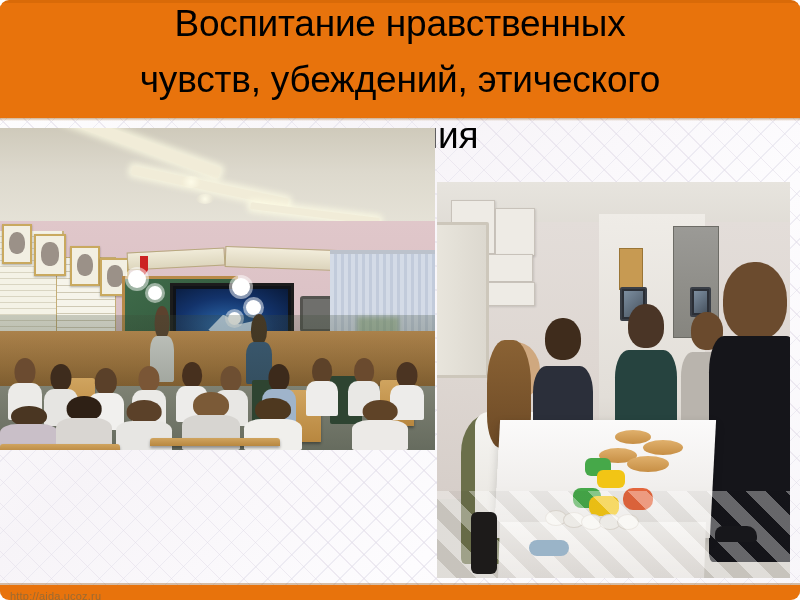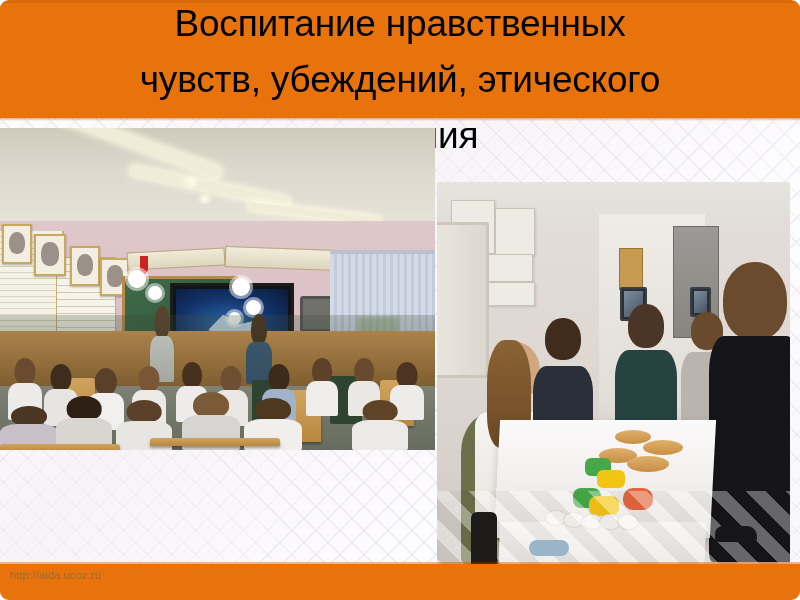--- a/index.html
+++ b/index.html
@@ -287,21 +287,21 @@
     position: absolute; left: 0; bottom: 0; width: 100%; height: 22%;
     background: linear-gradient(to bottom, #d8d3cb 0%, #cac4bb 60%, #bdb7ae 100%);
     background-image: repeating-linear-gradient(45deg,
       rgba(255,255,255,0.35) 0 14px, rgba(0,0,0,0.04) 14px 28px);
   }
 
   
   #bottom-bar {
     position: absolute;
     left: 0; bottom: 0;
-    width: 800px; height: 36px;
+    width: 800px; height: 15px;
     background: #e8730c;
     box-shadow: 0 -2px 0 rgba(140,78,12,0.35);
     z-index: 6;
   }
   #watermark {
     position: absolute;
     left: 10px; top: 5px;
     font-size: 11px;
     color: #9b6b33;
     letter-spacing: 0.2px;

